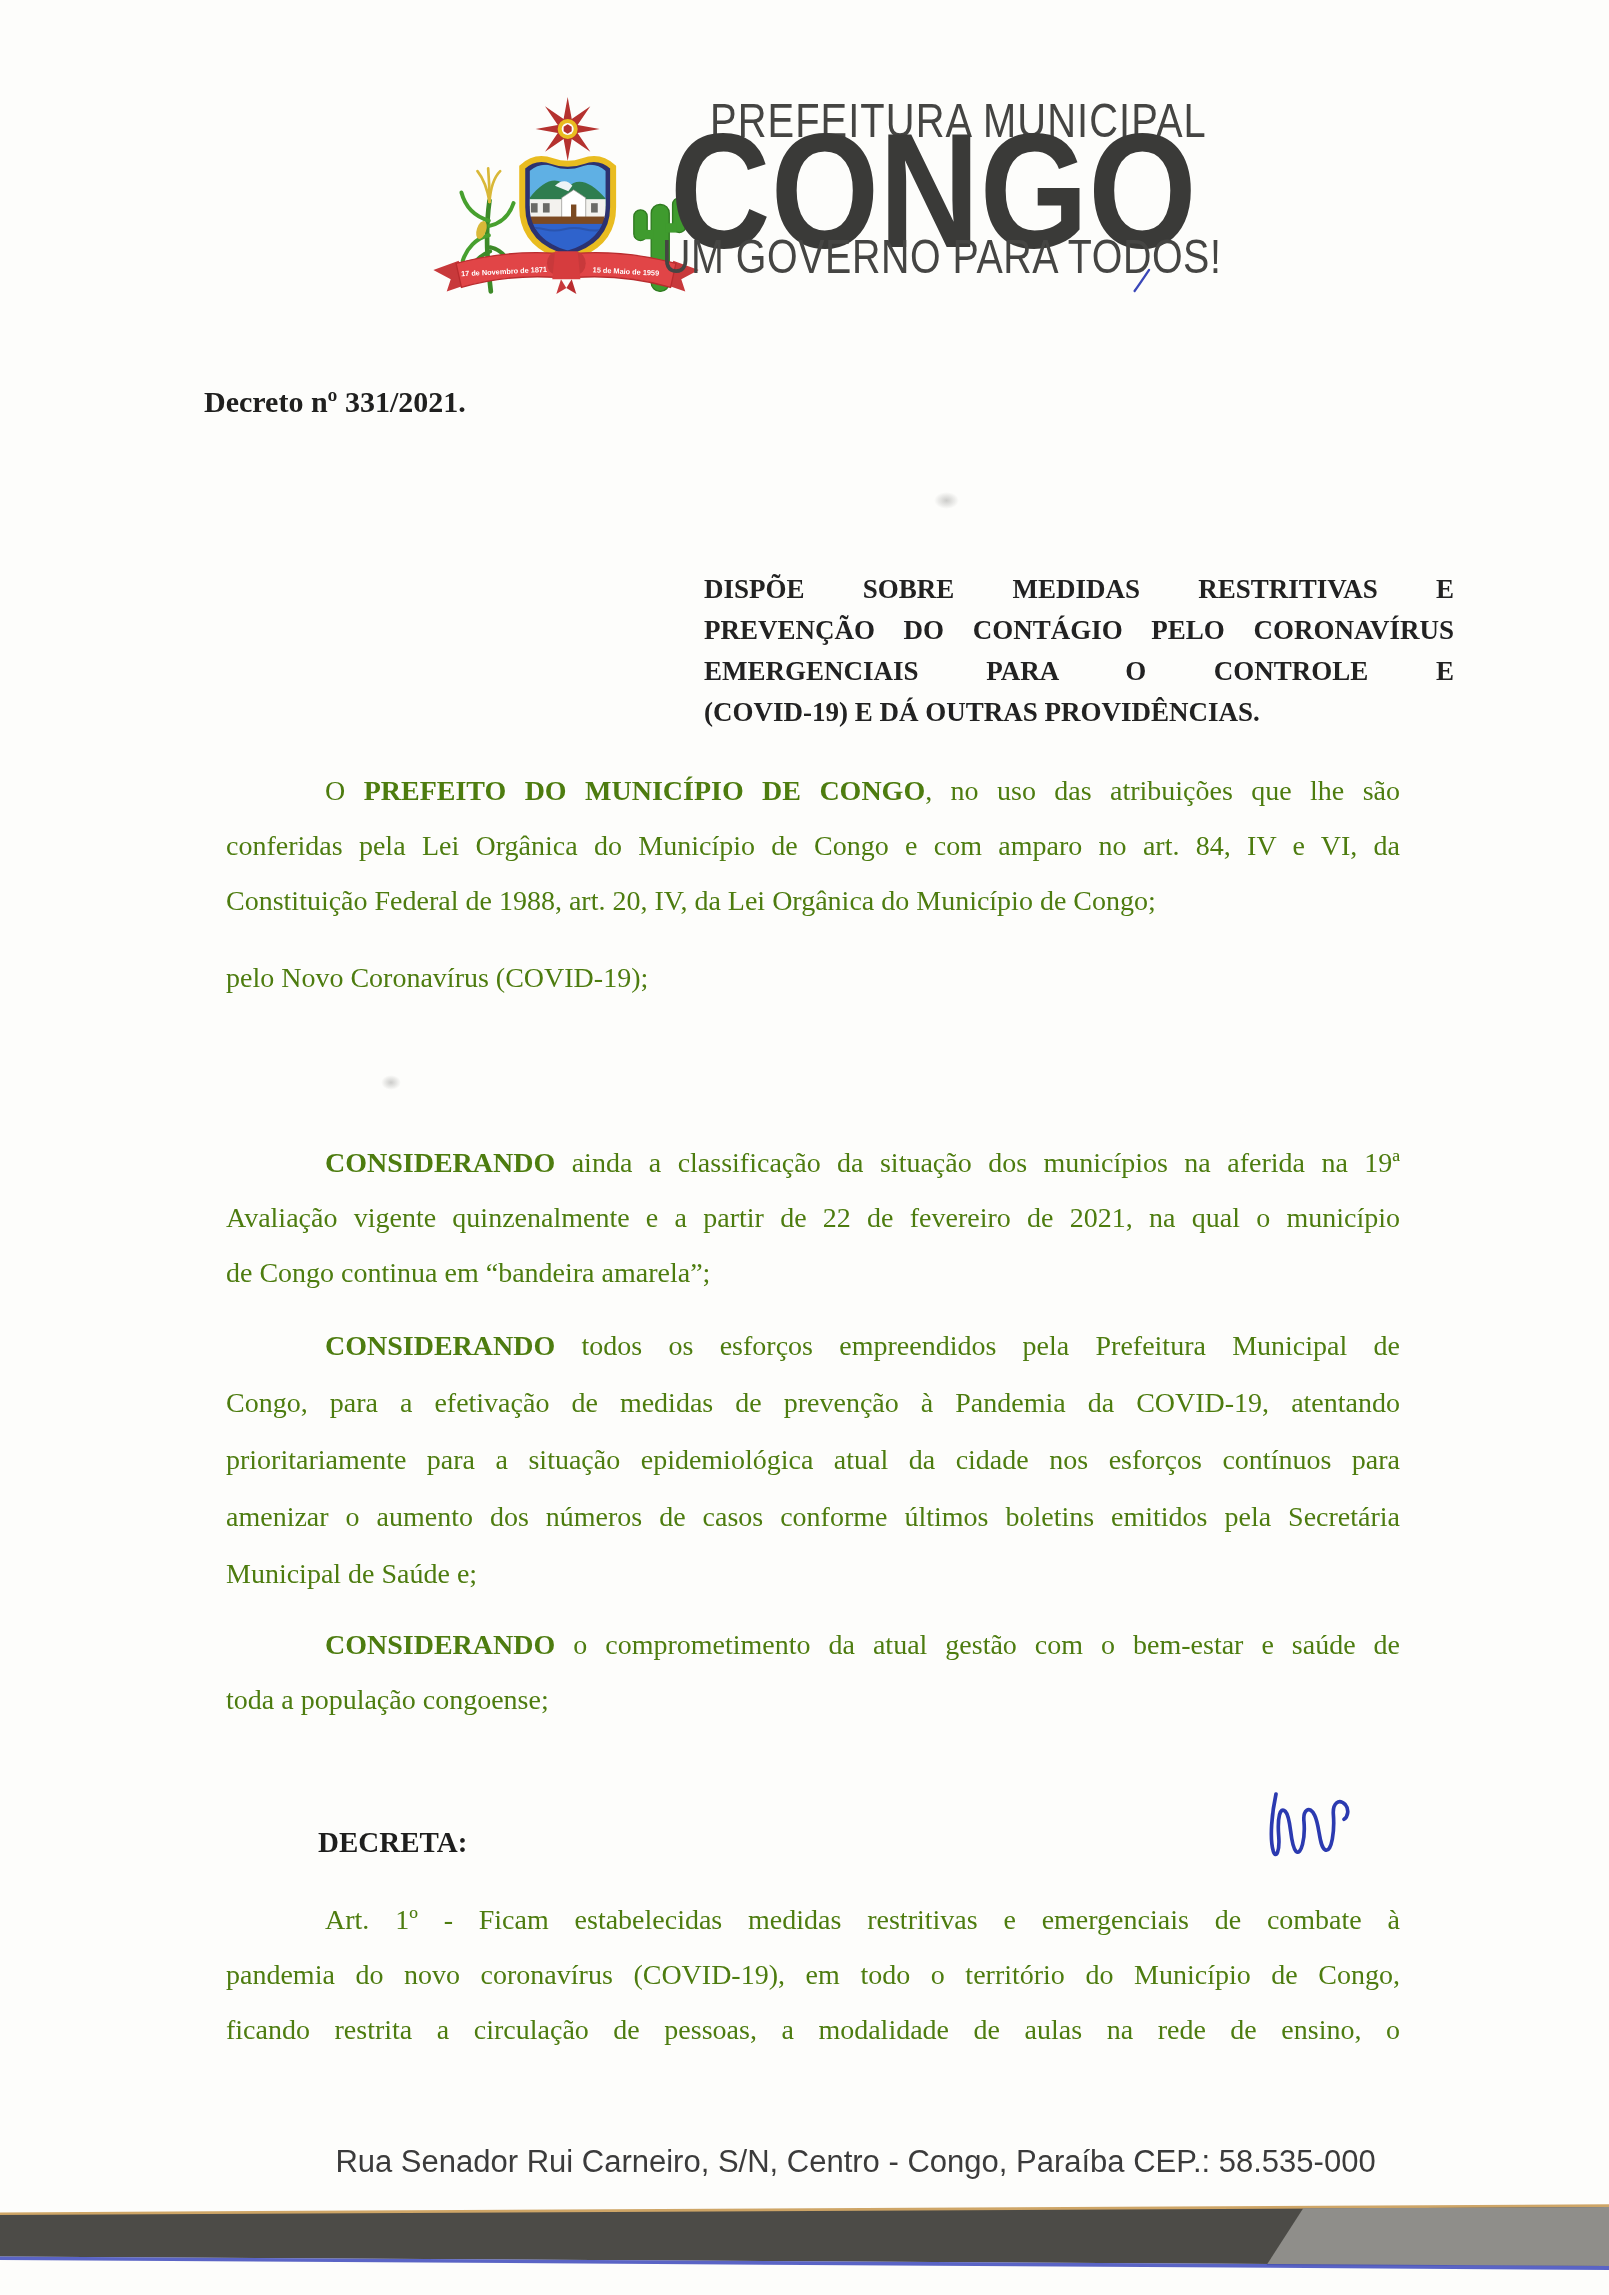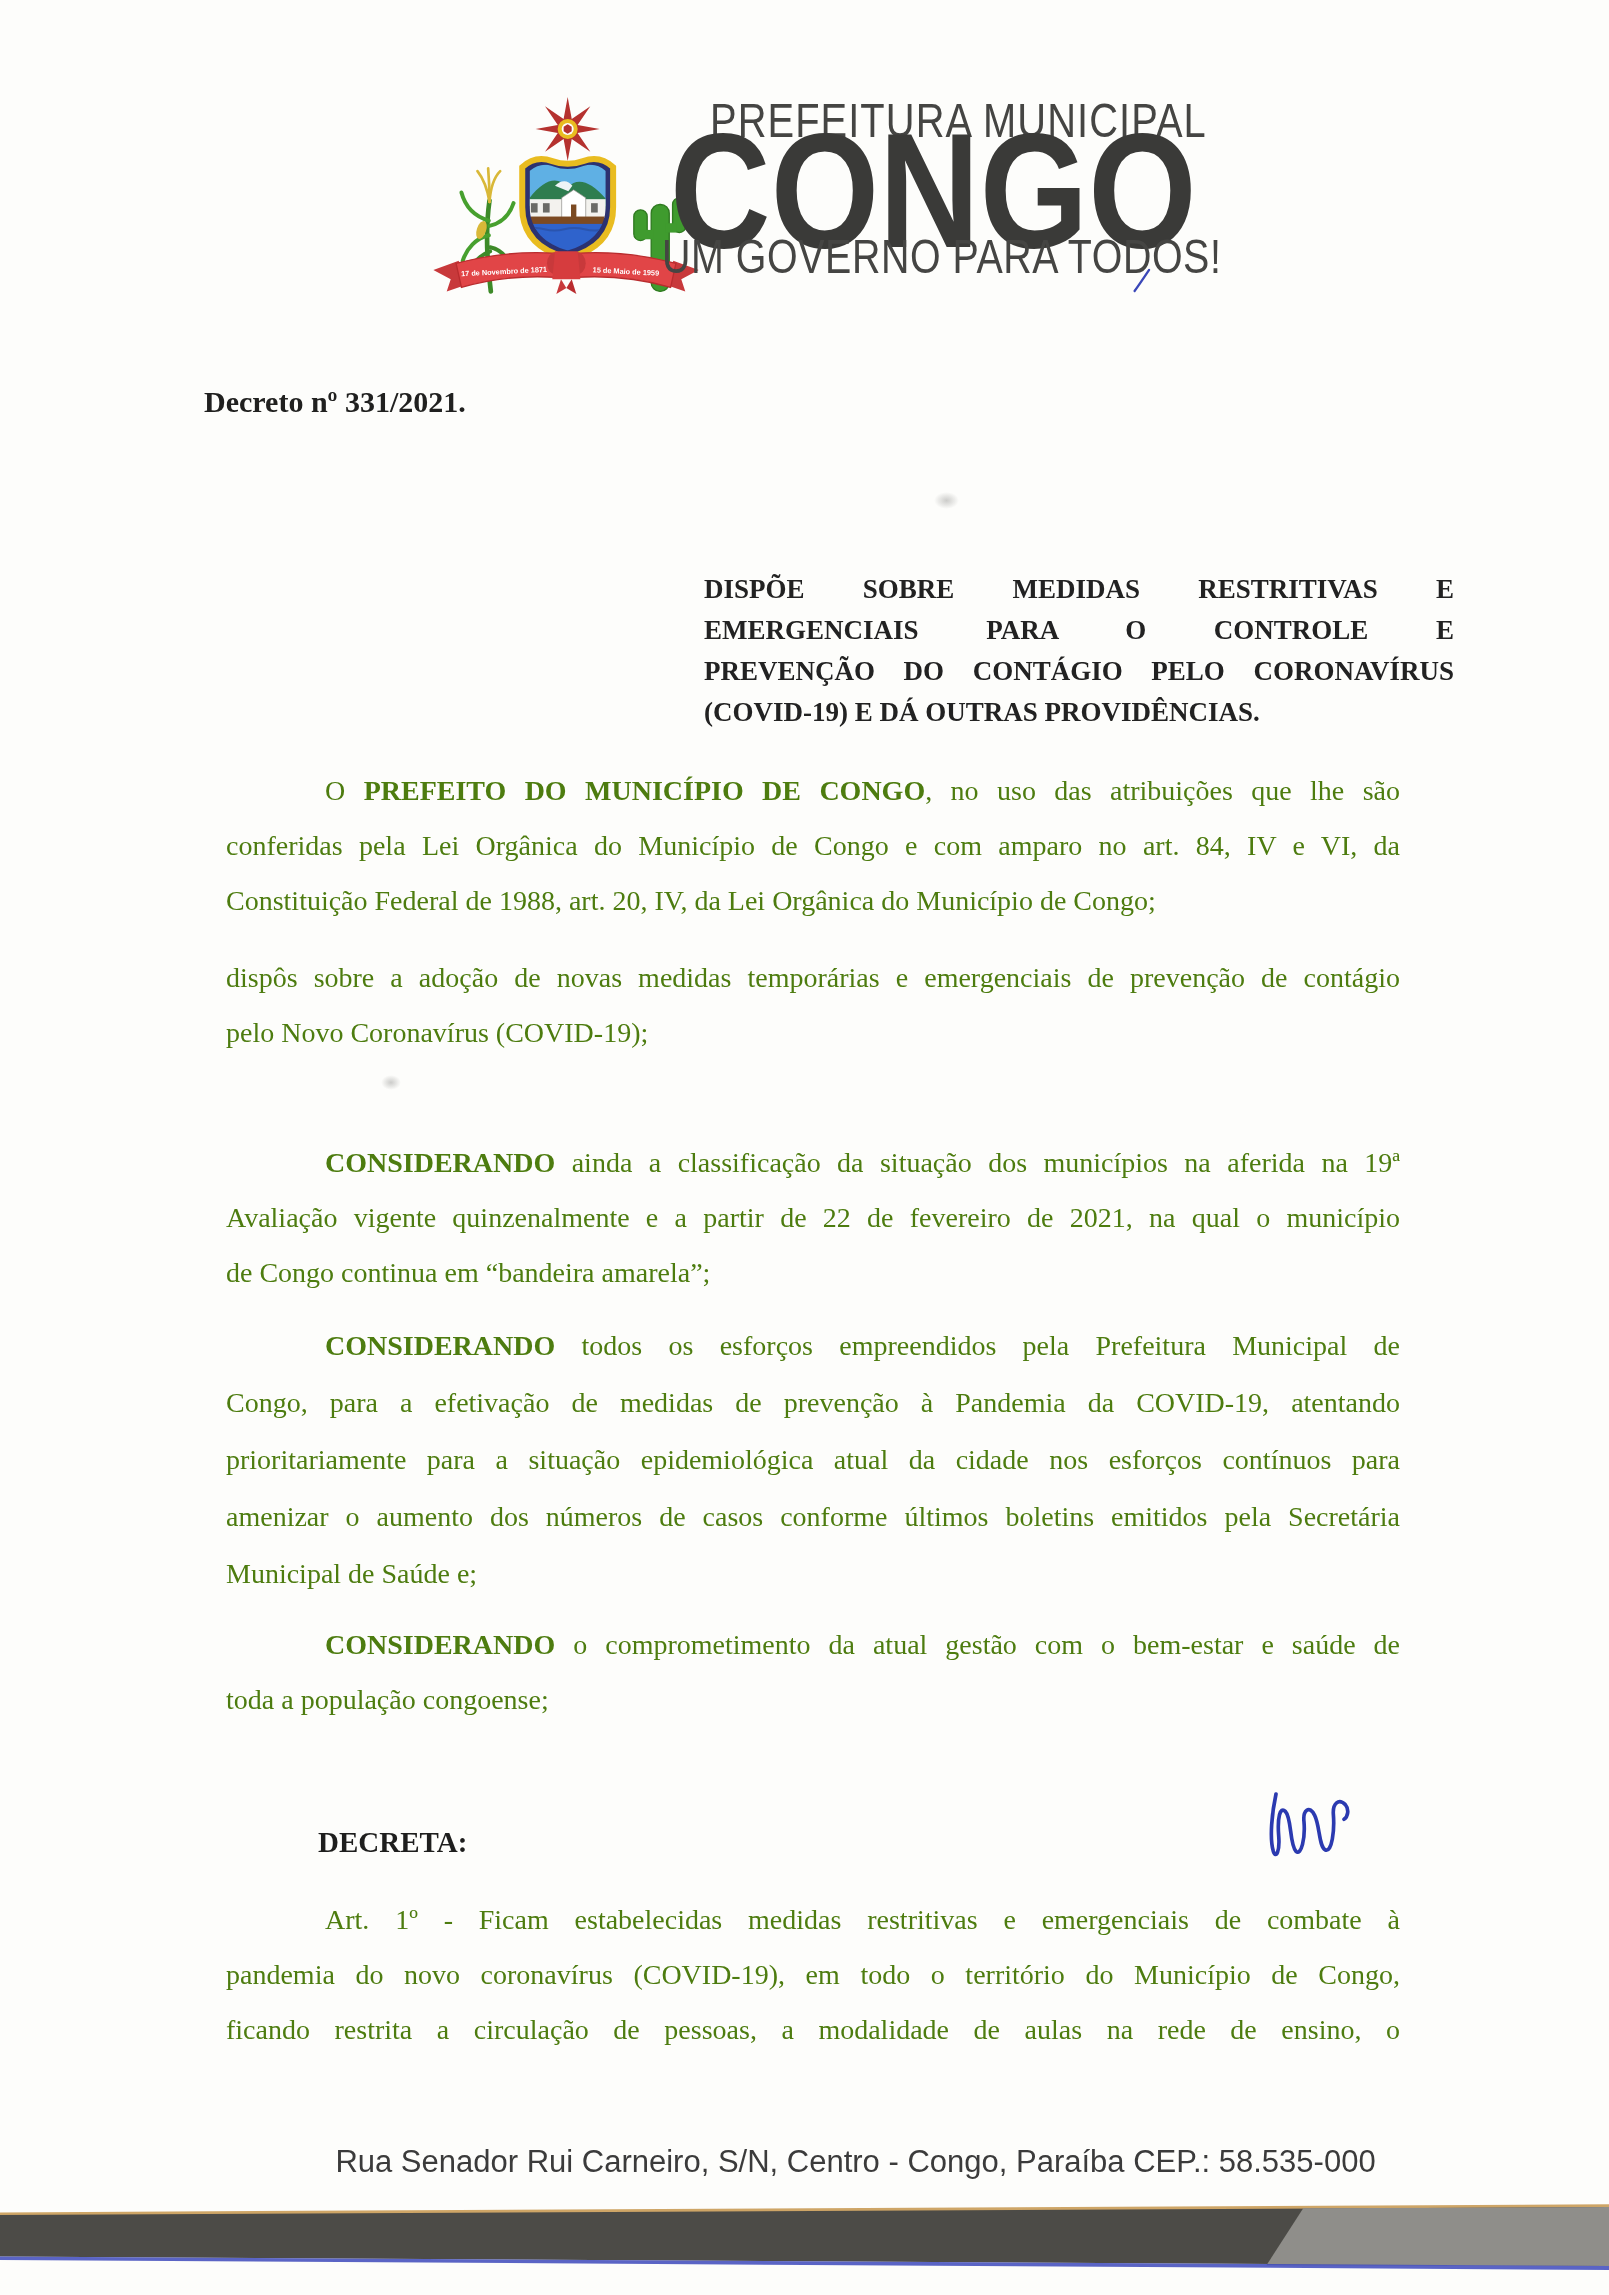--- a/index.html
+++ b/index.html
@@ -116,35 +116,34 @@
 
   <svg class="pen-tick" viewBox="0 0 40 44">
     <path d="M30,6 C22,18 14,30 8,38" stroke="#3a47b8" stroke-width="3.5" fill="none" stroke-linecap="round"></path>
   </svg>
 </div>
 
 <div class="decree-number">Decreto nº 331/2021.</div>
 
 <div class="summary">
   <div class="line jfull">DISPÕE SOBRE MEDIDAS RESTRITIVAS E</div>
+  <div class="line jfull">PREVENÇÃO DO CONTÁGIO PELO CORONAVÍRUS</div>
   <div class="line jfull">EMERGENCIAIS PARA O CONTROLE E</div>
-  <div class="line jfull">PREVENÇÃO DO CONTÁGIO PELO CORONAVÍRUS</div>
   <div class="line">(COVID-19) E DÁ OUTRAS PROVIDÊNCIAS.</div>
 </div>
 
 <div class="content">
 
   <div class="para" style="top:763px;">
     <div class="line jfull indent"><span>O </span><b>PREFEITO DO MUNICÍPIO DE CONGO</b><span>, no uso das atribuições que lhe são</span></div>
     <div class="line jfull">conferidas pela Lei Orgânica do Município de Congo e com amparo no art. 84, IV e VI, da</div>
     <div class="line">Constituição Federal de 1988, art. 20, IV, da Lei Orgânica do Município de Congo;</div>
   </div>
 
   <div class="para" style="top:950px;">
-    <div class="line jfull">dispôs sobre a adoção de novas medidas temporárias e emergenciais de prevenção de contágio</div>
     <div class="line">pelo Novo Coronavírus (COVID-19);</div>
   </div>
 
   <div class="para" style="top:1135px;">
     <div class="line jfull indent"><b>CONSIDERANDO</b><span> ainda a classificação da situação dos municípios na aferida na 19ª</span></div>
     <div class="line jfull">Avaliação vigente quinzenalmente e a partir de 22 de fevereiro de 2021, na qual o município</div>
     <div class="line">de Congo continua em “bandeira amarela”;</div>
   </div>
 
   <div class="para lh85" style="top:1317px;">

